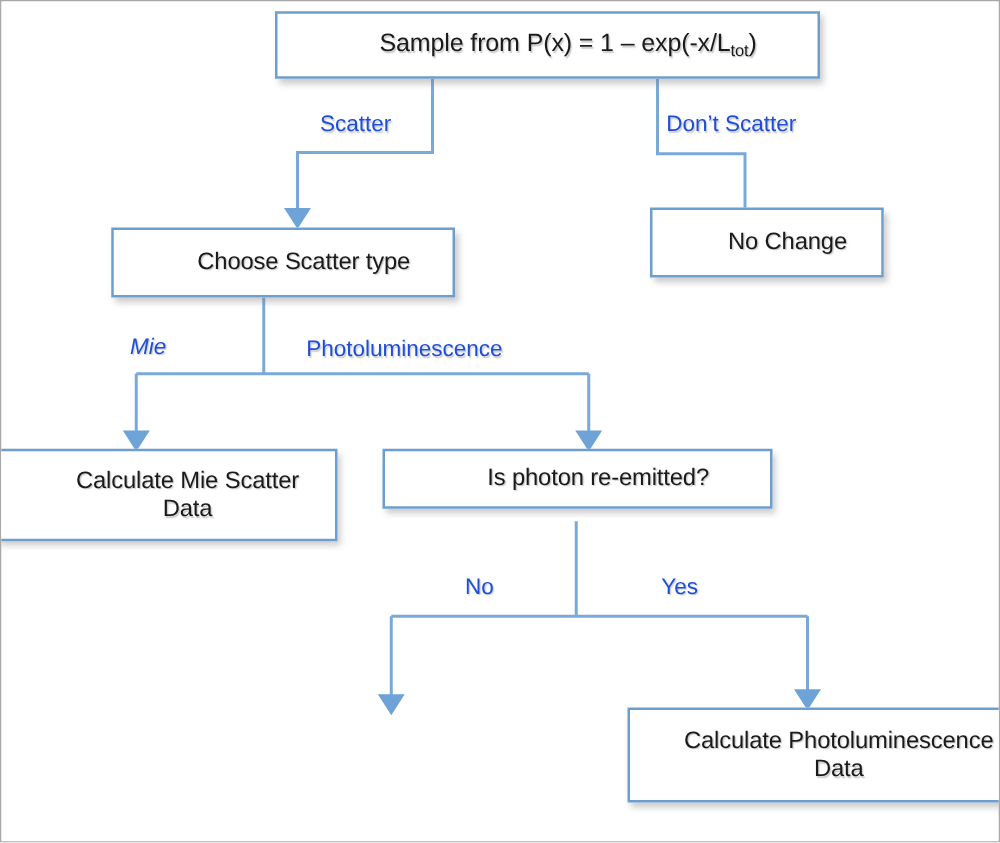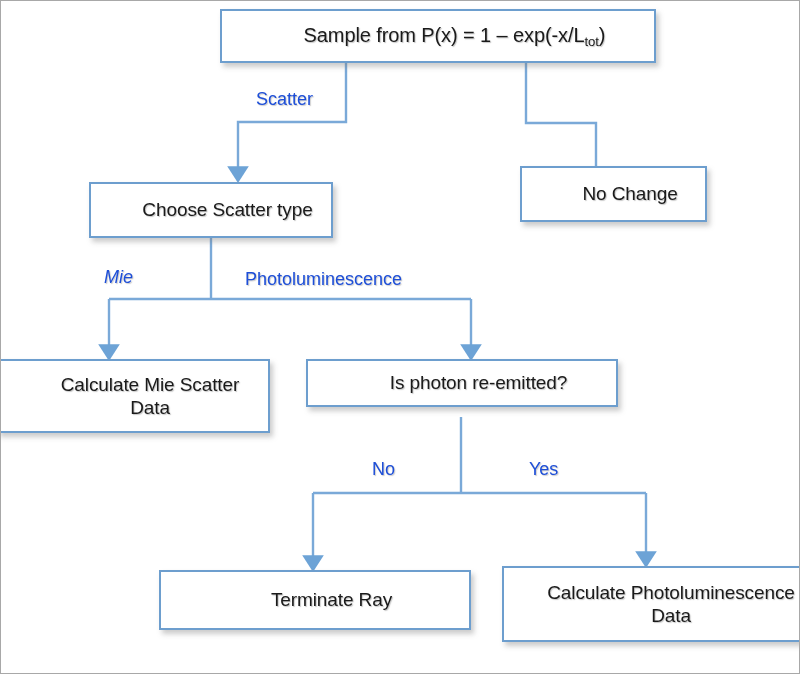--- a/index.html
+++ b/index.html
@@ -52,21 +52,21 @@
     font-size: 18px;
     white-space: nowrap;
     text-shadow: 1px 1px 1px rgba(150,150,150,0.5);
   }
   sub {
     font-size: 0.66em;
     vertical-align: -0.28em;
   }
   
   #node-sample      { left: 219px; top: 8px;   width: 436px; height: 54px; font-size: 20px; }
-  #node-choose      { left: 88px;  top: 181px; width: 244px; height: 56px; }
+  #node-choose      { left: 88px;  top: 181px; width: 275px; height: 56px; }
   #node-nochange    { left: 519px; top: 165px; width: 187px; height: 56px; }
   #node-mie         { left: -4px;  top: 358px; width: 273px; height: 74px; }
   #node-reemit      { left: 305px; top: 358px; width: 312px; height: 48px; }
   #node-terminate   { left: 158px; top: 569px; width: 312px; height: 60px; }
   #node-photolum    { left: 489px; top: 565px; width: 305px; height: 76px; margin-left: 12px; }
   
   #label-scatter      { left: 255px; top: 88px; }
   #label-dont-scatter { left: 532px; top: 88px; }
   #label-mie          { left: 103px; top: 266px; font-style: italic; }
   #label-photolum     { left: 244px; top: 268px; }
@@ -122,27 +122,25 @@
   </div>
 
   <div class="node-box" id="node-mie">
     <span class="label">Calculate Mie Scatter Data</span>
   </div>
 
   <div class="node-box" id="node-reemit">
     <span class="label">Is photon re-emitted?</span>
   </div>
 
-  <div class="node-box" id="node-terminate">
-    <span class="label">Terminate Ray</span>
-  </div>
 
   <div class="node-box" id="node-photolum">
     <span class="label">Calculate Photoluminescence Data</span>
   </div>
 
   <div class="edge-label" id="label-scatter">Scatter</div>
+  <div class="edge-label" id="label-dont-scatter">Don’t Scatter</div>
   <div class="edge-label" id="label-mie">Mie</div>
   <div class="edge-label" id="label-photolum">Photoluminescence</div>
   <div class="edge-label" id="label-no">No</div>
   <div class="edge-label" id="label-yes">Yes</div>
 
 </div>
 
 </body></html>

